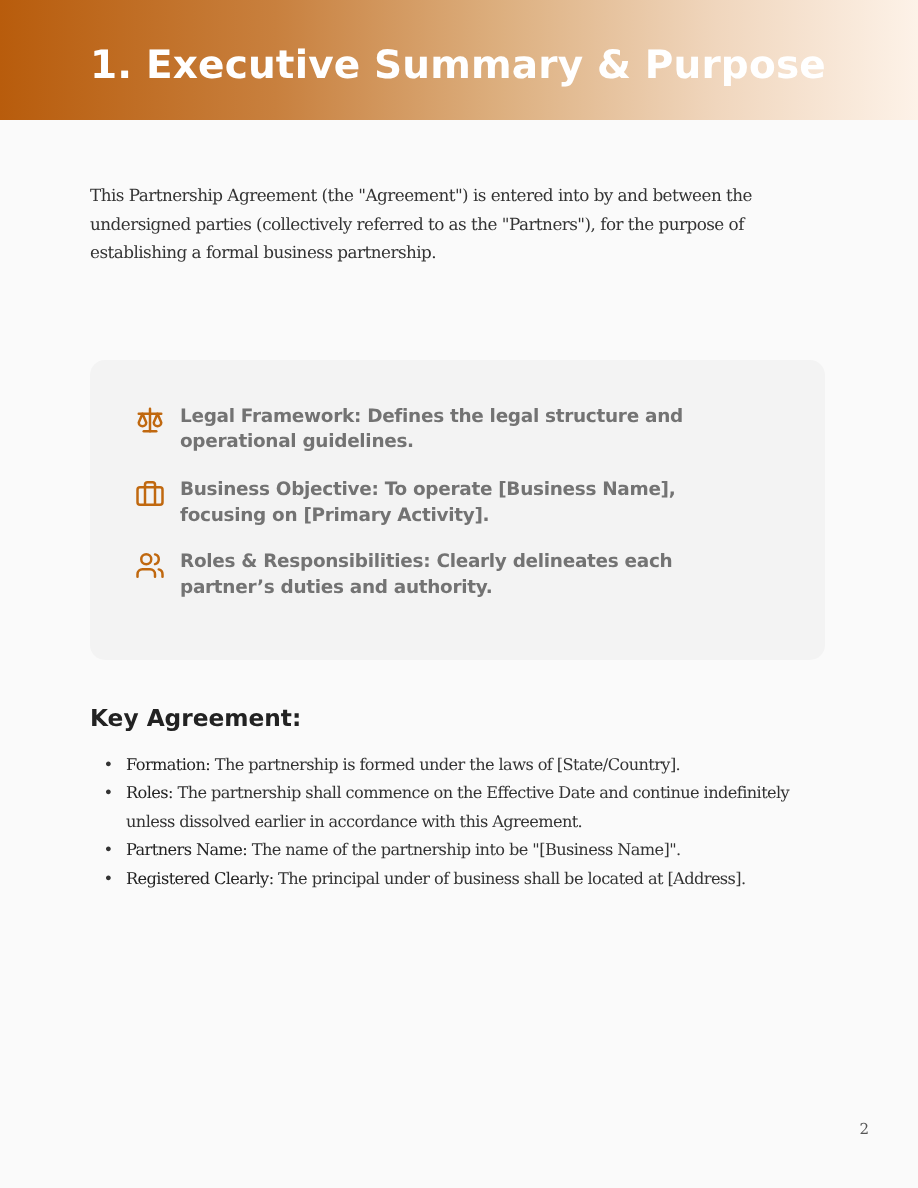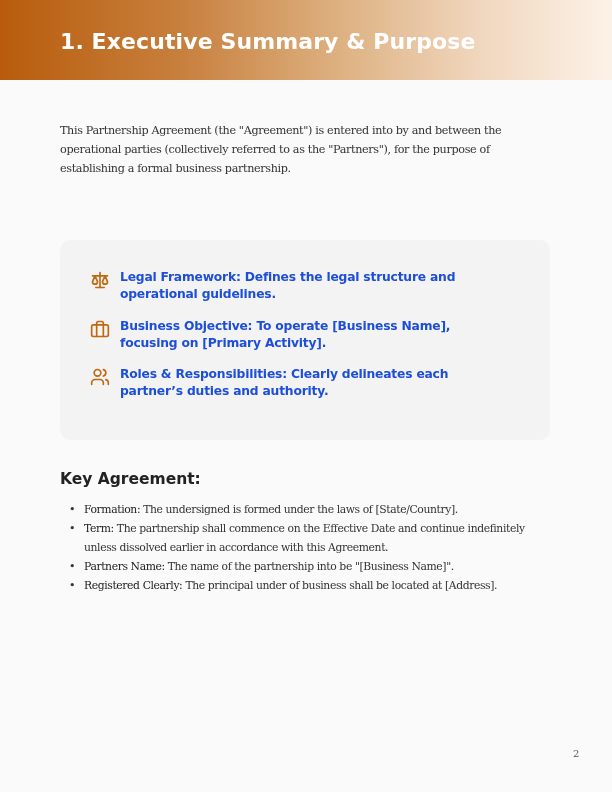--- a/index.html
+++ b/index.html
@@ -10,37 +10,37 @@
       font-family: "DejaVu Serif", serif;
       color: #2a2a2a;
     }
     .header {
       position: absolute; left: 0; top: 0; width: 612px; height: 80px;
       background: linear-gradient(90deg, #b85c0c 0%, #c8803e 30%, #ddb080 55%, #f0d6bd 78%, #fdf2e8 100%);
     }
     .header h1 {
       position: absolute; left: 60px; top: 29px;
       font-family: "DejaVu Sans", sans-serif;
-      font-weight: bold; font-size: 22px; color: #ffffff;
+      font-weight: bold; font-size: 26px; color: #ffffff;
       letter-spacing: 0.1px;
     }
     .intro {
       position: absolute; left: 60px; top: 121px; width: 480px;
       font-family: "DejaVu Serif", serif;
       font-size: 11.2px; line-height: 19px; color: #333;
       letter-spacing: -0.35px;
     }
     .card {
       position: absolute; left: 60px; top: 240px; width: 490px; height: 200px;
       background: #f3f3f3; border-radius: 10px;
     }
     .feature {
       position: absolute; left: 30px; width: 420px;
       font-family: "DejaVu Sans", sans-serif;
-      font-weight: bold; font-size: 12.3px; line-height: 17px; color: #1d4ed8;
+      font-weight: bold; font-size: 12.3px; line-height: 17px; color: #737373;
       letter-spacing: -0.2px;
     }
     .feature .icon {
       position: absolute; left: 0; top: 1px; width: 20px; height: 20px;
     }
     .feature .text { display: block; margin-left: 30px; }
     .f1 { top: 29px; }
     .f2 { top: 78px; }
     .f3 { top: 126px; }
     .kp-title {
@@ -65,21 +65,21 @@
       font-family: "DejaVu Serif", serif; font-size: 10px; color: #555;
     }
   </style>
 </head>
 <body>
 
 <div class="header">
   <h1>1. Executive Summary &amp; Purpose</h1>
 </div>
 
-<p class="intro">This Partnership Agreement (the "Agreement") is entered into by and between the operational parties (collectively referred to as the "Partners"), for the purpose of establishing a formal business partnership.</p>
+<p class="intro">This Partnership Agreement (the "Agreement") is entered into by and between the undersigned parties (collectively referred to as the "Partners"), for the purpose of establishing a formal business partnership.</p>
 
 <div class="card">
   <div class="feature f1">
     <svg class="icon" viewBox="0 0 24 24" fill="none" stroke="#c0680f" stroke-width="2" stroke-linecap="round" stroke-linejoin="round">
       <path d="M12 3v18"></path>
         <path d="M7 21h10"></path>
         <path d="M3 7h18"></path>
       <path d="M6 7l-3 7a3 3 0 0 0 6 0z"></path>
         <path d="M18 7l-3 7a3 3 0 0 0 6 0z"></path>
     </svg>
@@ -101,25 +101,25 @@
     </svg>
     <span class="text">Roles &amp; Responsibilities: Clearly delineates each partner’s duties and authority.</span>
   </div>
 </div>
 
 <h2 class="kp-title">Key Agreement:</h2>
 
 <ul class="kp-list">
   <li>
     <span class="bullet">•</span>
-    <b>Formation:</b><span> The undersigned is formed under the laws of [State/Country].</span>
+    <b>Formation:</b><span> The partnership is formed under the laws of [State/Country].</span>
   </li>
   <li>
     <span class="bullet">•</span>
-    <b>Term:</b><span> The partnership shall commence on the Effective Date and continue indefinitely unless dissolved earlier in accordance with this Agreement.</span>
+    <b>Roles:</b><span> The partnership shall commence on the Effective Date and continue indefinitely unless dissolved earlier in accordance with this Agreement.</span>
   </li>
   <li>
     <span class="bullet">•</span>
     <b>Partners Name:</b><span> The name of the partnership into be "[Business Name]".</span>
   </li>
   <li>
     <span class="bullet">•</span>
     <b>Registered Clearly:</b><span> The principal under of business shall be located at [Address].</span>
   </li>
 </ul>

